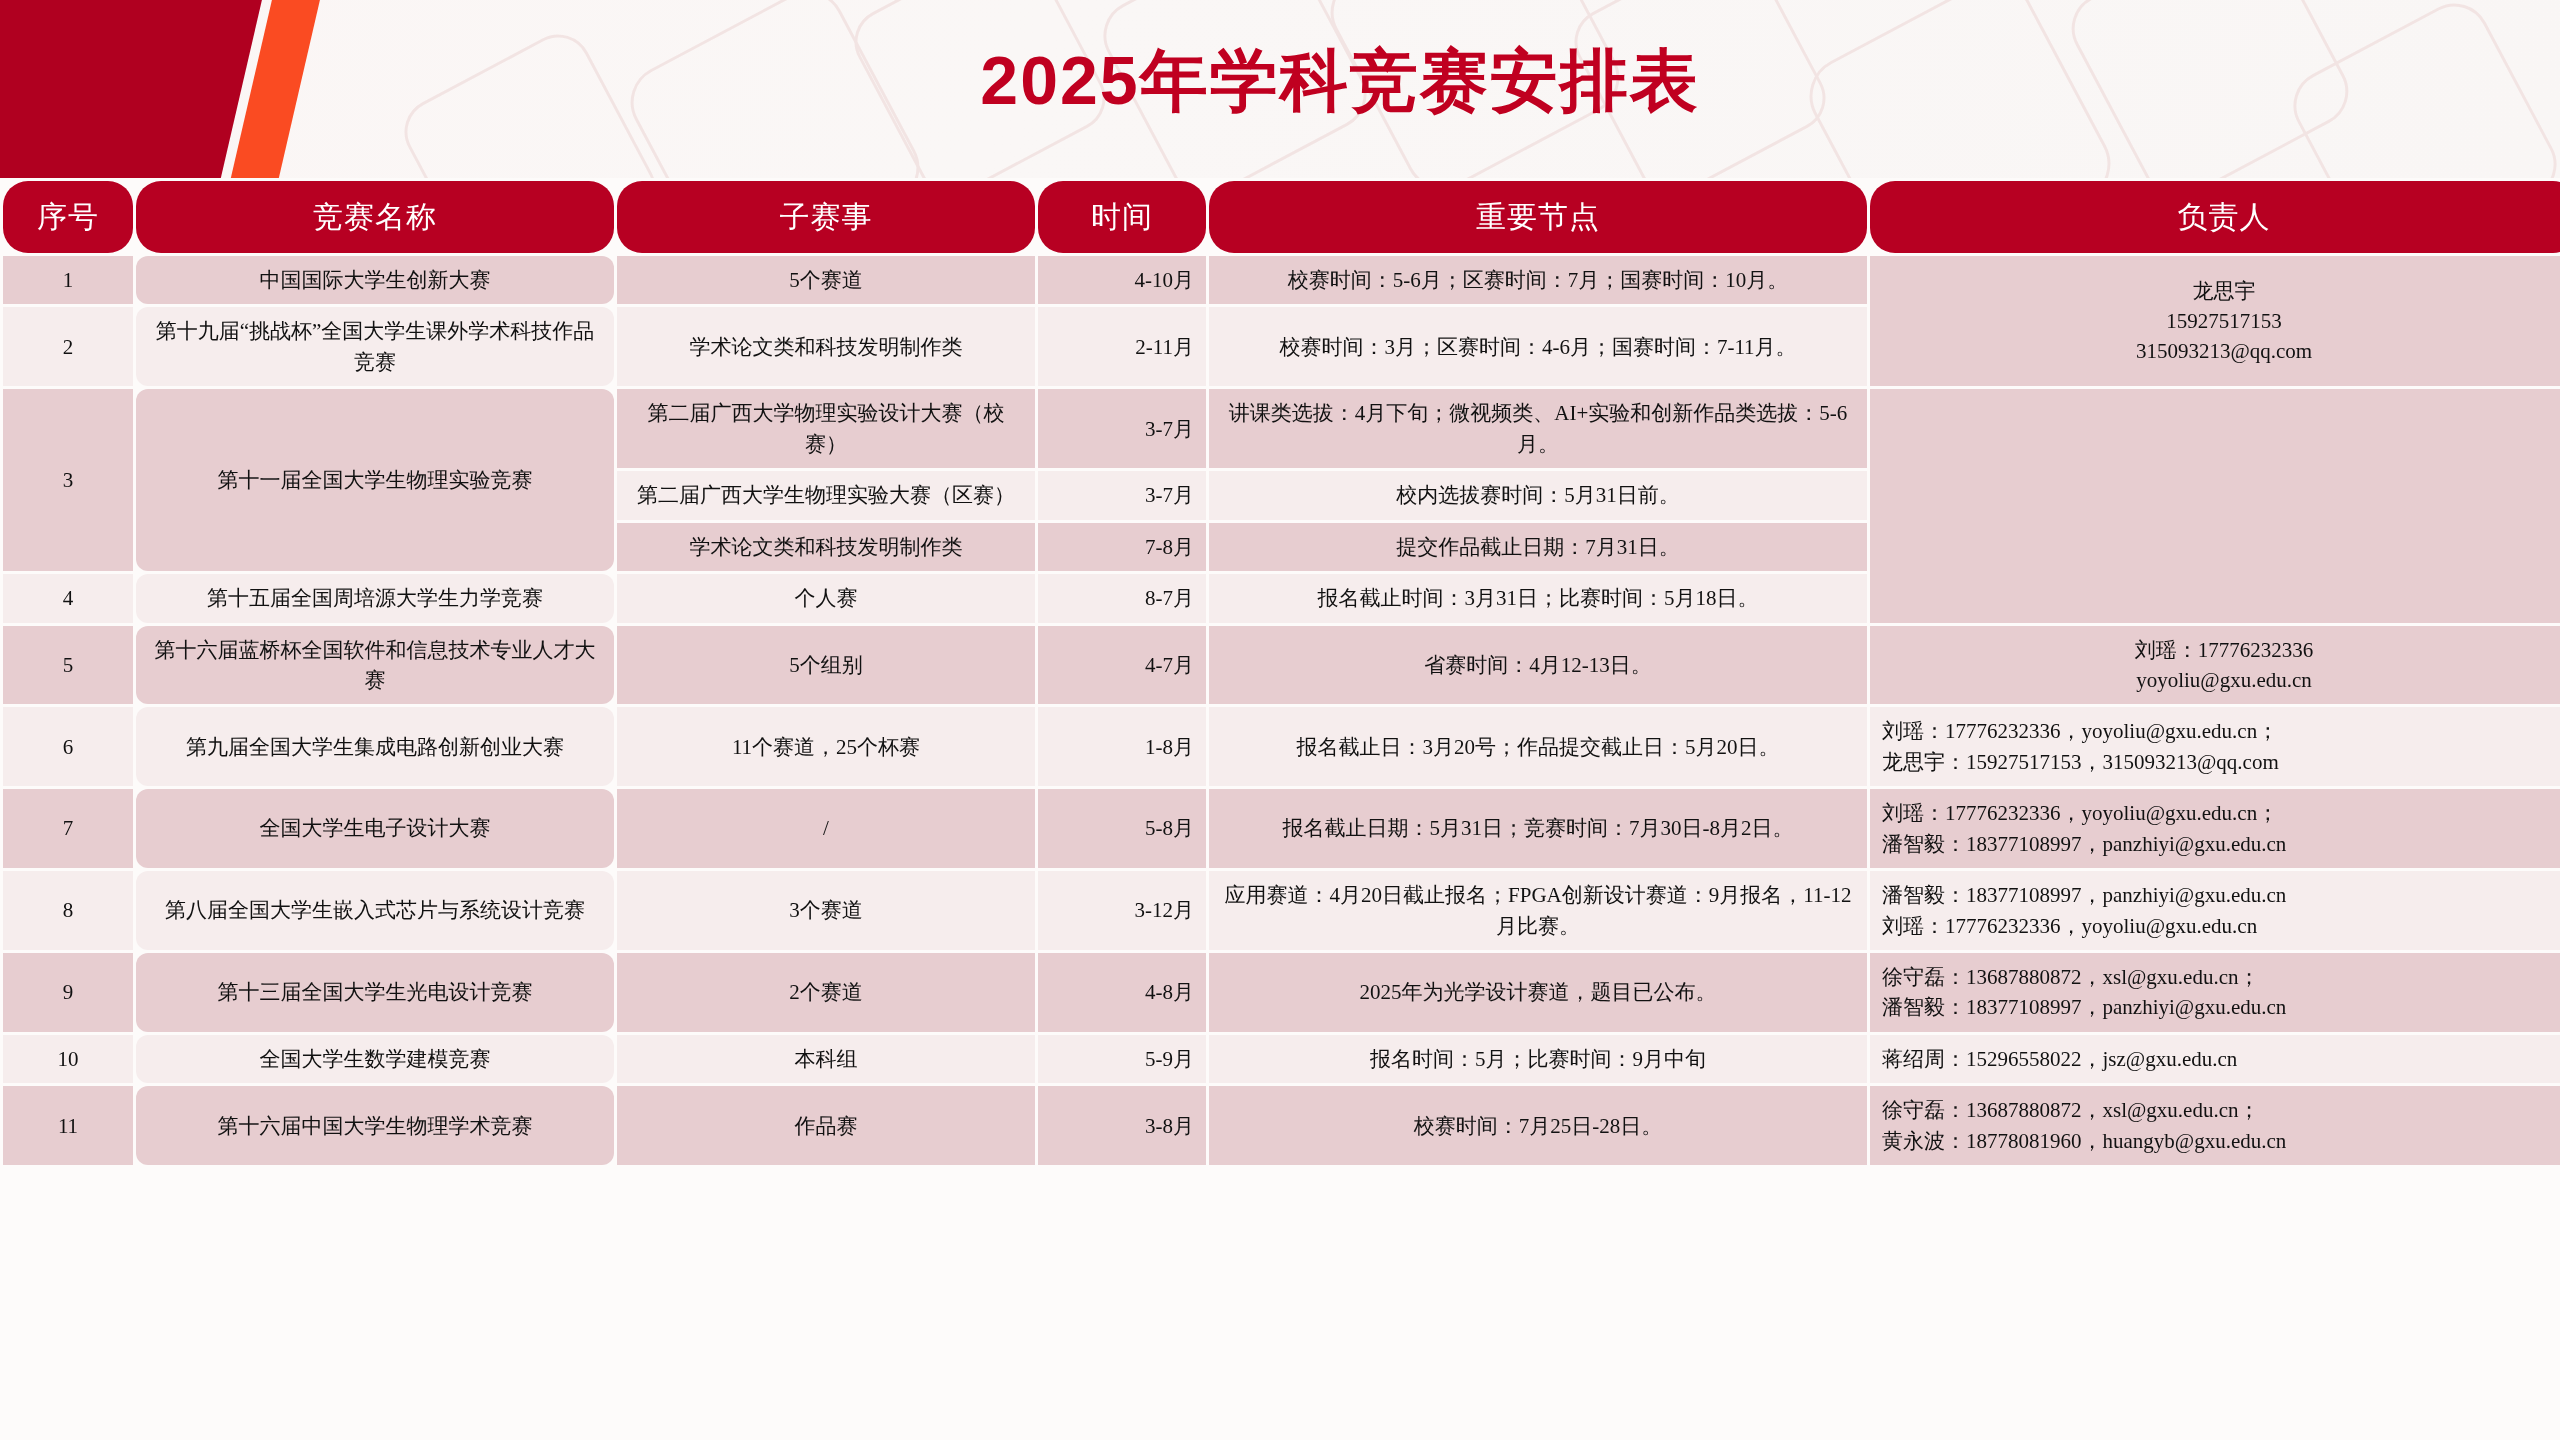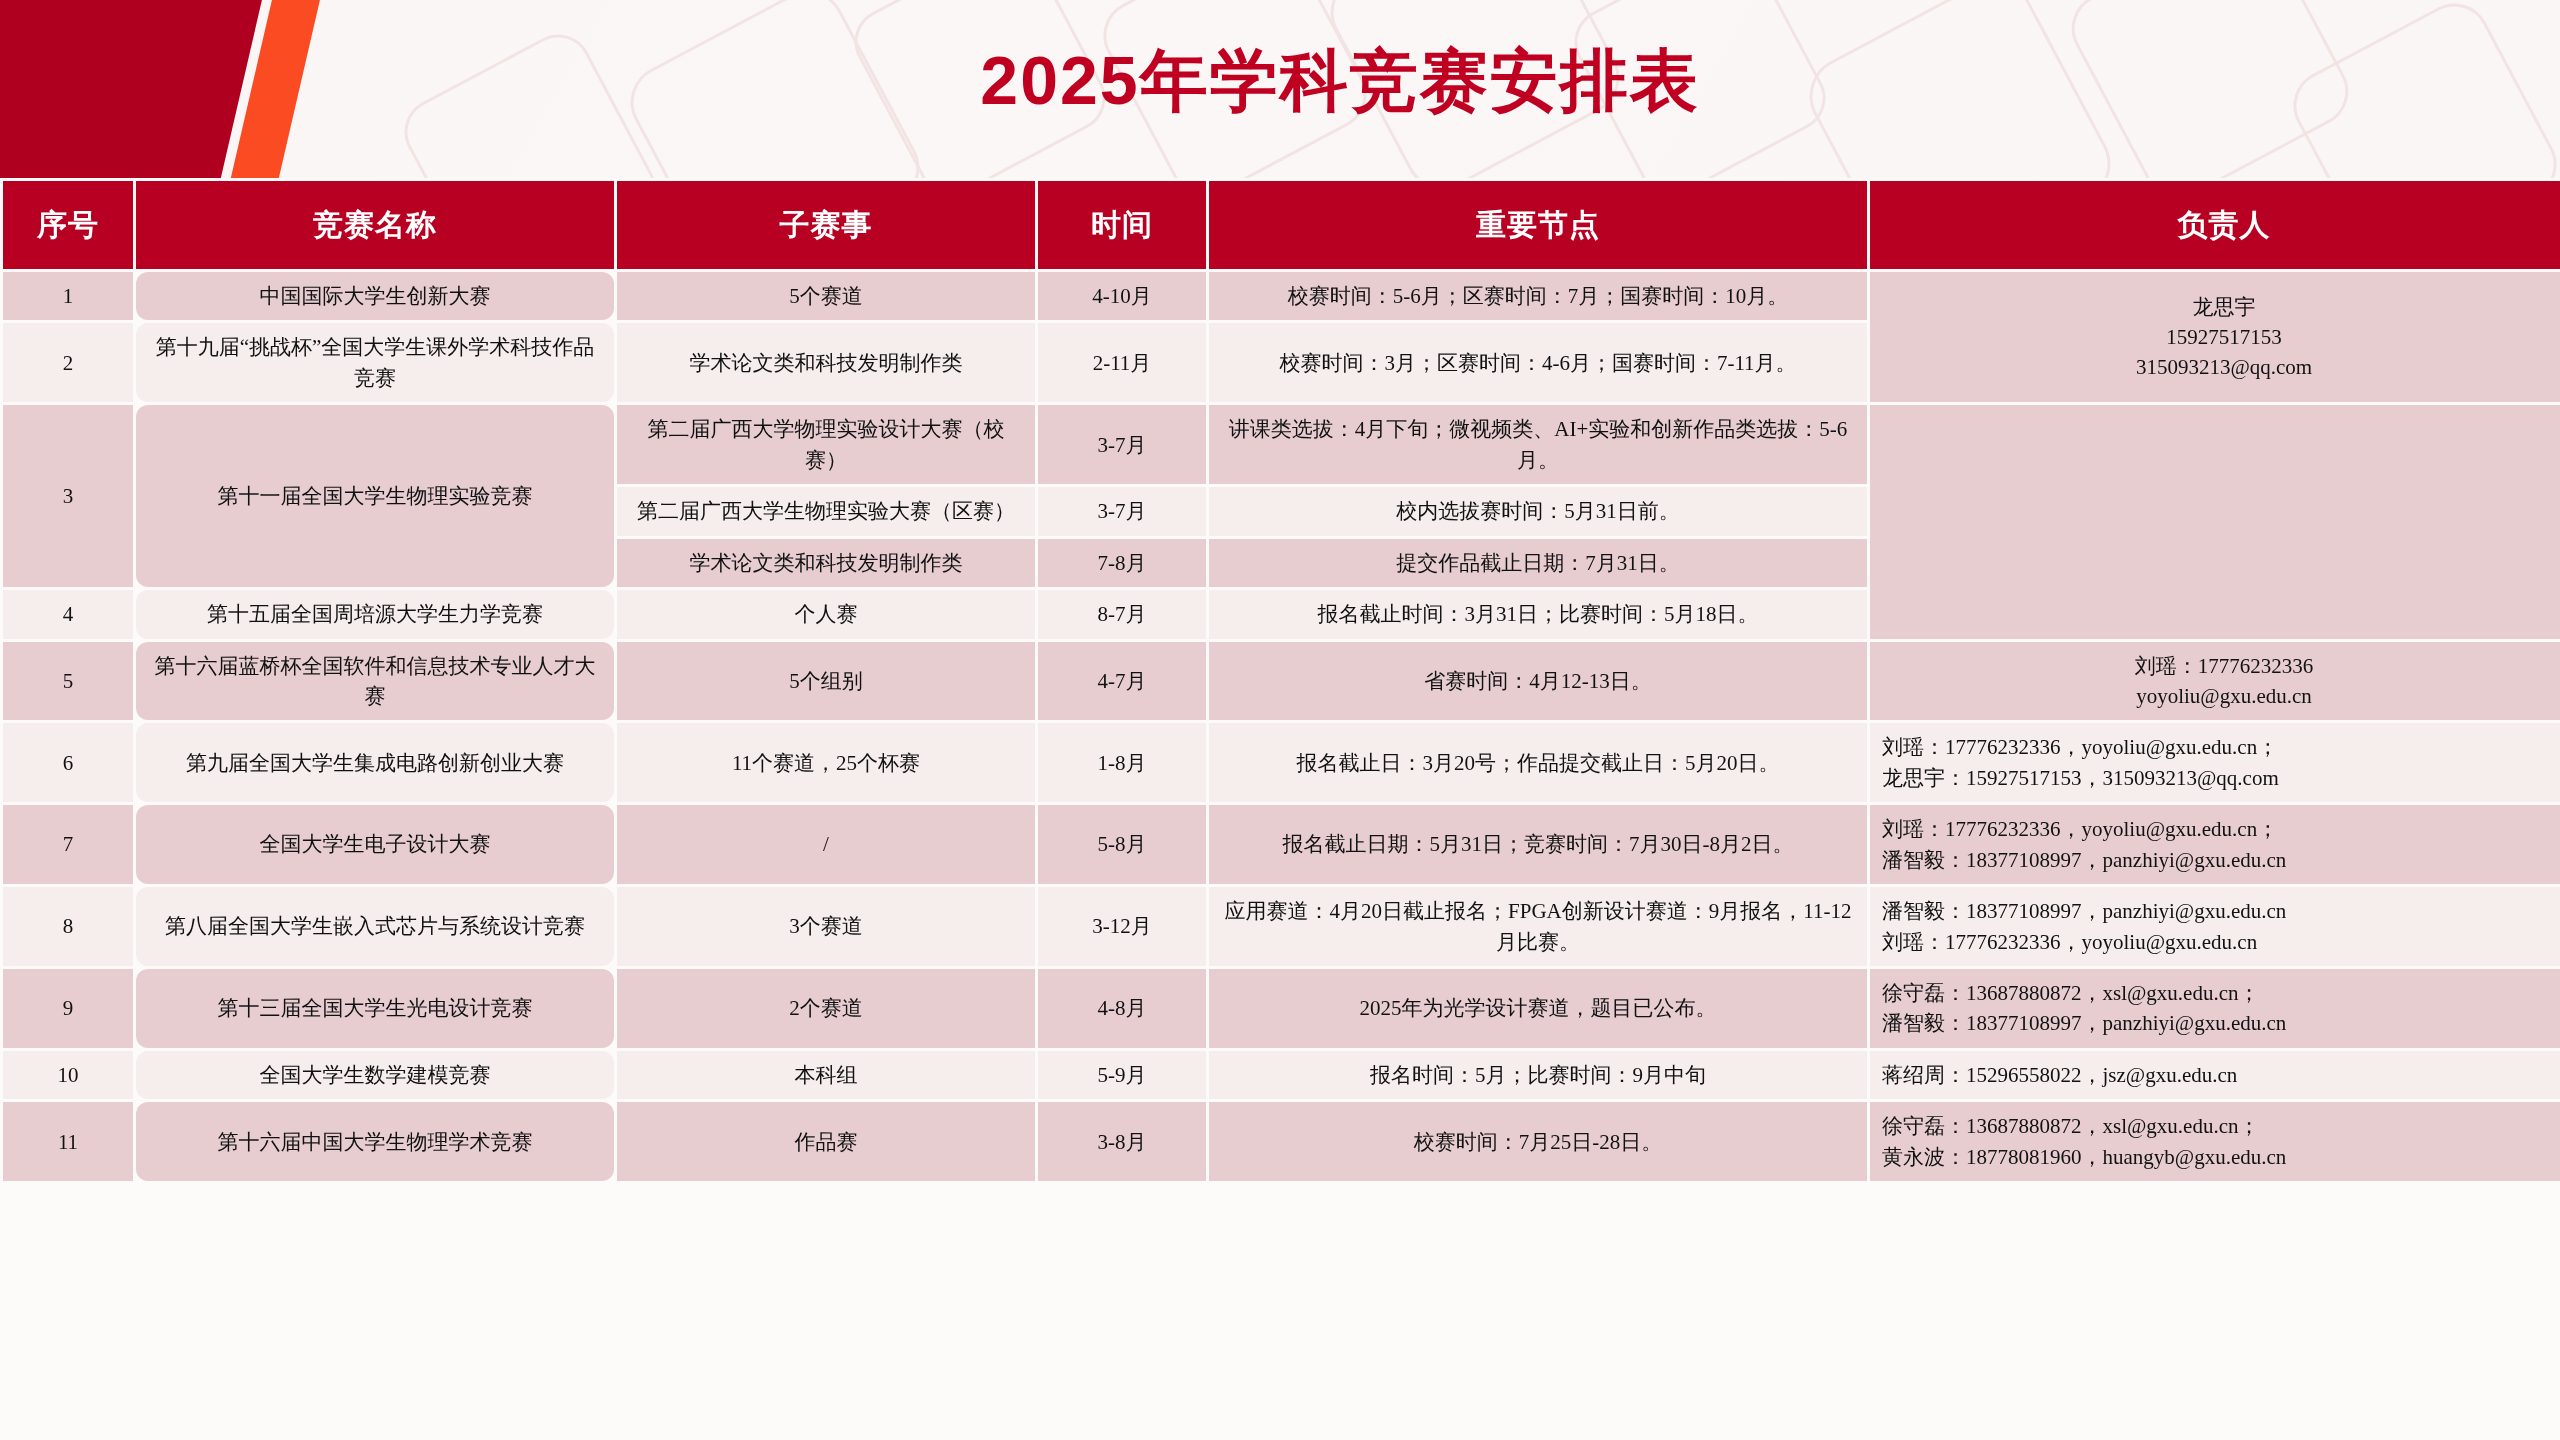--- a/index.html
+++ b/index.html
@@ -65,43 +65,44 @@
     width: 2560px;
     border-collapse: separate;
     border-spacing: 3px;
     table-layout: fixed;
   }
 
   #schedule-table th {
     background: #b70022;
     color: #ffffff;
     font-size: 30px;
-    font-weight: bold;
+    font-weight: normal;
     font-family: "Liberation Sans", "DejaVu Sans", sans-serif;
-    height: 88px;
+    height: 72px;
     text-align: center;
     vertical-align: middle;
     letter-spacing: 1px;
+    border-radius: 25px;
   }
 
   #schedule-table td {
     font-size: 21px;
     color: #111111;
     vertical-align: middle;
     padding: 9px 12px;
     line-height: 1.45;
   }
 
   .row-a td { background: #e7cdd0; }
   .row-b td { background: #f6eded; }
 
   .c-idx   { text-align: center; }
   .c-name  { text-align: center; border-radius: 12px; }
   .c-sub   { text-align: center; }
-  .c-time  { text-align: center; }
+  .c-time  { text-align: right; }
   .c-node  { text-align: center; }
   .c-owner { text-align: center; }
   .c-owner.left { text-align: left; }
 
   .owner-line { display: block; white-space: nowrap; }
   .node-text  { display: block; }
 
   
   col.w-idx   { width: 130px; }
   col.w-name  { width: 478px; }

